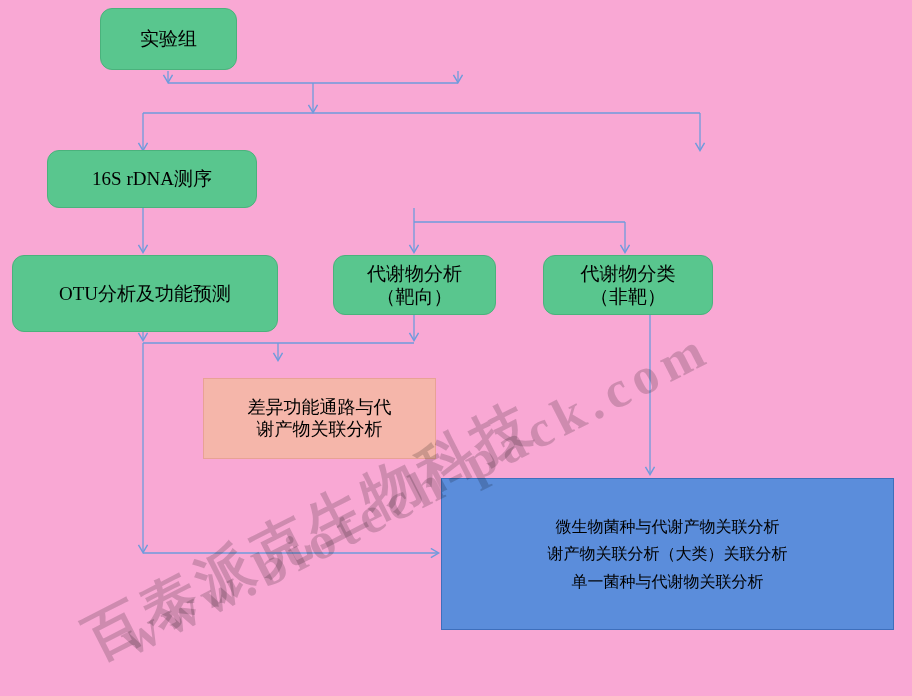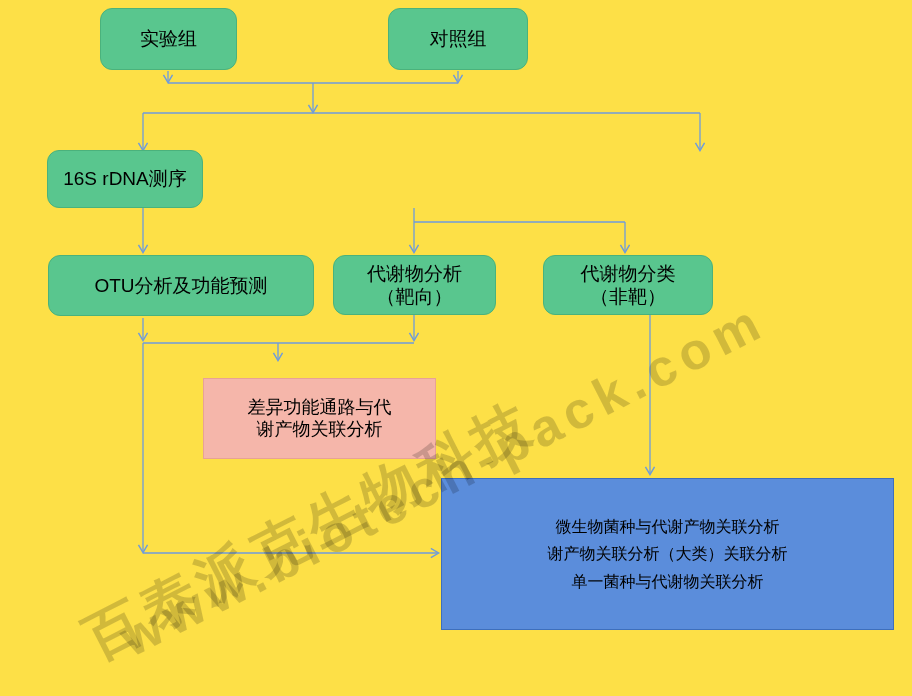--- a/index.html
+++ b/index.html
@@ -7,22 +7,23 @@
     padding: 0;
     background: #ffffff;
   }
   body {
     font-family: "Liberation Sans", "DejaVu Sans", sans-serif;
   }
   #canvas {
     position: relative;
     width: 912px;
     height: 696px;
-    background: #fde047;
+    background: #f9a8d4;
     overflow: hidden;
+    font-family: Liberation Serif, serif;
   }
   #wiring {
     position: absolute;
     left: 0;
     top: 0;
     width: 912px;
     height: 696px;
     pointer-events: none;
   }
   #watermark-layer {
@@ -118,26 +119,25 @@
 
       <path d="M143,343 L143,552" marker-end="url(#ah)"></path>
       <path d="M143,553 L438,553" marker-end="url(#ah)"></path>
 
       <path d="M650,315 L650,474" marker-end="url(#ah)"></path>
     </g>
   </svg>
 
   <div class="node green" style="left:100px; top:8px; width:137px; height:62px;">实验组</div>
 
-  <div class="node green" style="left:388px; top:8px; width:140px; height:62px;">对照组</div>
 
-  <div class="node green" style="left:47px; top:150px; width:156px; height:58px;">16S rDNA测序</div>
+  <div class="node green" style="left:47px; top:150px; width:210px; height:58px;">16S rDNA测序</div>
 
 
-  <div class="node green" style="left:12px; top:255px; width:266px; height:61px;margin-left:36px;">OTU分析及功能预测</div>
+  <div class="node green" style="left:12px; top:255px; width:266px; height:77px;">OTU分析及功能预测</div>
 
   <div class="node green" style="left:333px; top:255px; width:163px; height:60px;">代谢物分析
 （靶向）</div>
 
   <div class="node green" style="left:543px; top:255px; width:170px; height:60px;">代谢物分类
 （非靶）</div>
 
   <div class="node pink" style="left:203px; top:378px; width:233px; height:81px;">差异功能通路与代
 谢产物关联分析</div>
 

